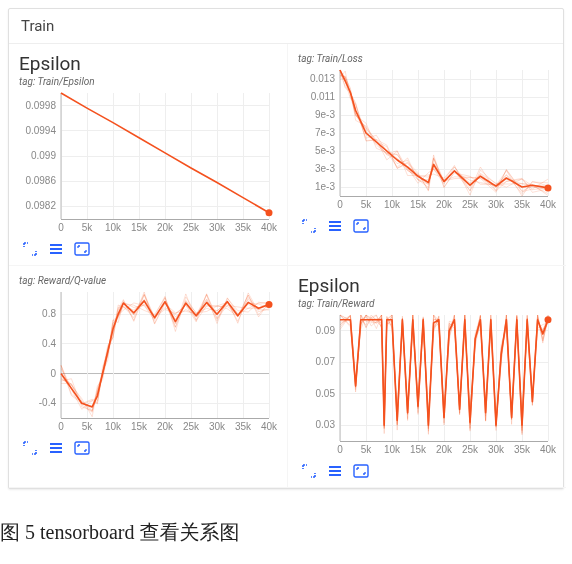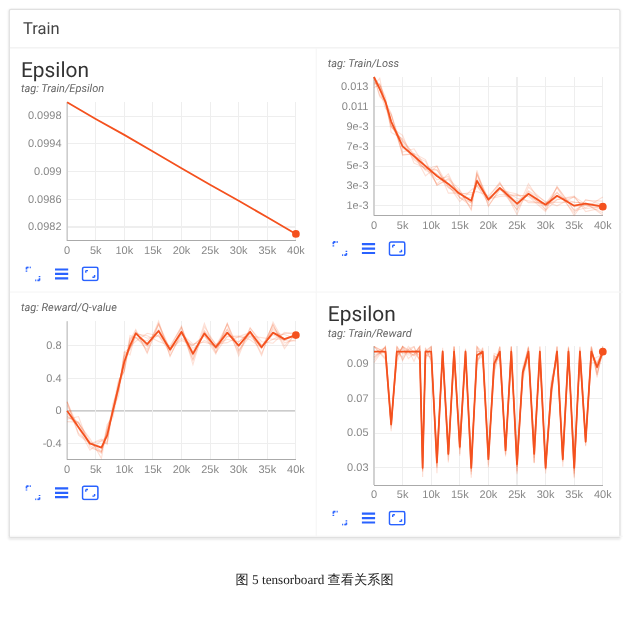--- a/index.html
+++ b/index.html
@@ -14,21 +14,21 @@
   .c-tag { font-size: 10px; color: #666; margin-top: 1px; font-style: italic; }
   .axis text, .tick-label { font-size: 10px; fill: #888; font-family: Arial, sans-serif; }
   .axis-domain { stroke: #aaa; shape-rendering: crispEdges; }
   .grid-line { stroke: #eee; shape-rendering: crispEdges; }
   .zero-line { stroke: #bbb; }
   .series-line { stroke: #f4511e; stroke-width: 1.6; fill: none; stroke-linejoin: round; }
   .series-shadow { stroke: #f4511e; stroke-opacity: 0.18; stroke-width: 1; fill: none; }
   .end-dot { fill: #f4511e; }
   .toolbar { display: flex; gap: 8px; padding: 4px 2px 2px; }
   .tbtn { width: 18px; height: 16px; display: flex; align-items: center; justify-content: center; color: #2962ff; cursor: pointer; }
-  .caption { text-align: center; font-size: 12px; color: #222; font-family: "SimSun","Songti SC",serif; padding: 22px 0 14px; }
+  .caption { text-align: left; font-size: 20px; color: #222; font-family: "SimSun","Songti SC",serif; padding: 22px 0 14px; }
   svg { display: block; }
 </style>
 </head>
 <body>
 
 <div class="frame">
   <div class="panel">
     <div class="panel-header">Train</div>
     <div class="charts">
         <div class="cell">

